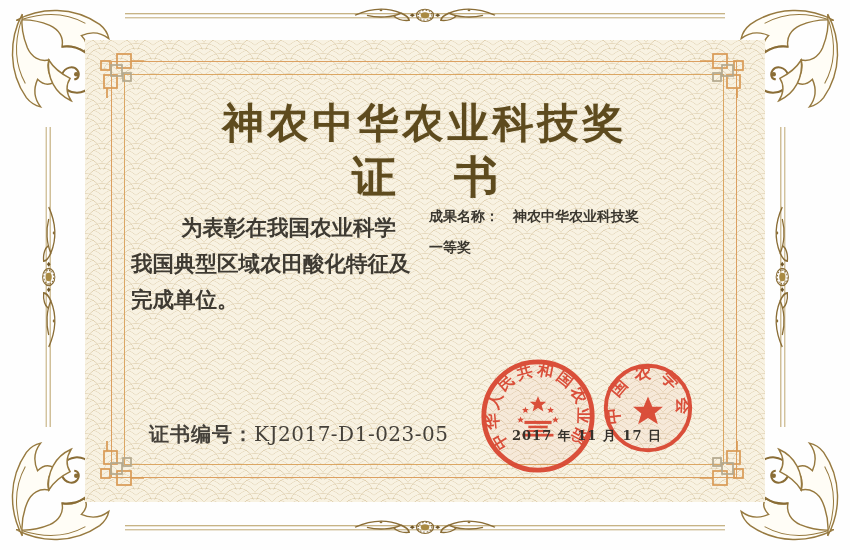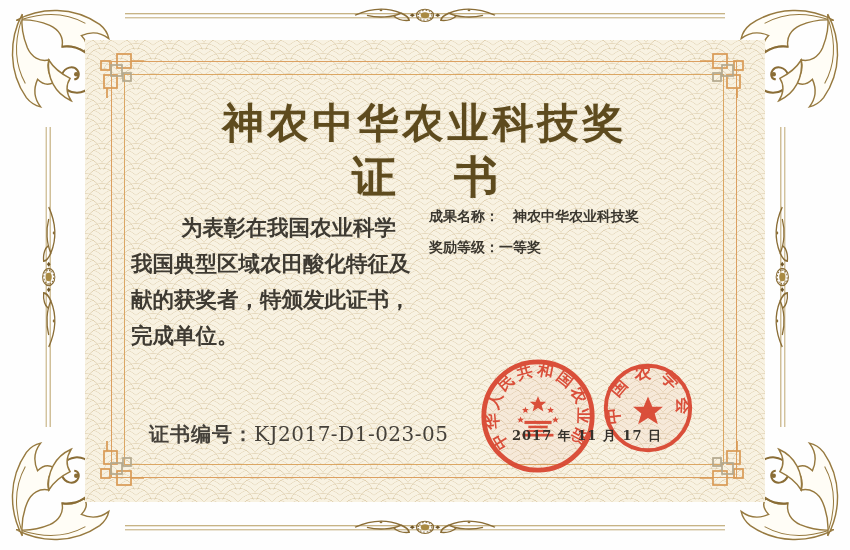--- a/index.html
+++ b/index.html
@@ -177,33 +177,31 @@
     <div class="award-title">神农中华农业科技奖</div>
 
     <div class="doc-type">
       <span>证</span>
       <span>书</span>
     </div>
 
     <div class="commendation">
       <div class="line indent">为表彰在我国农业科学</div>
       <div class="line">我国典型区域农田酸化特征及</div>
-      <div class="line">献的获奖者，特颁发此证书，</div>
       <div class="line">完成单位。</div>
     </div>
 
     <div class="fields">
       <div class="field-row">
         <span class="field-label">成果名称：</span>
         <span class="field-value">
           <div class="v2">神农中华农业科技奖</div>
         </span>
       </div>
       <div class="field-row">
-        <span class="field-label">奖励等级：</span>
         <span class="field-value">
           <div class="v1">一等奖</div>
 
         </span>
       </div>
     </div>
 
     <div class="cert-no">
       <span class="lbl">证书编号：</span><span class="num">KJ2017-D1-023-05</span>
     </div>

